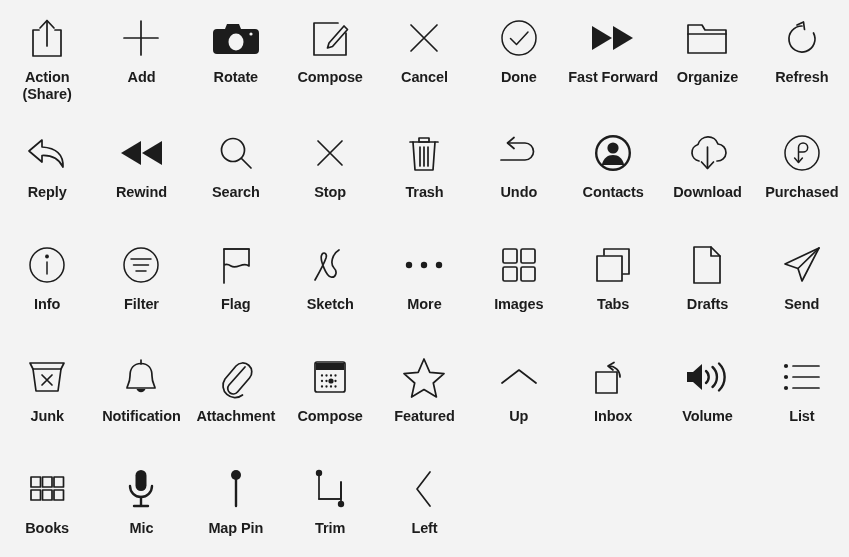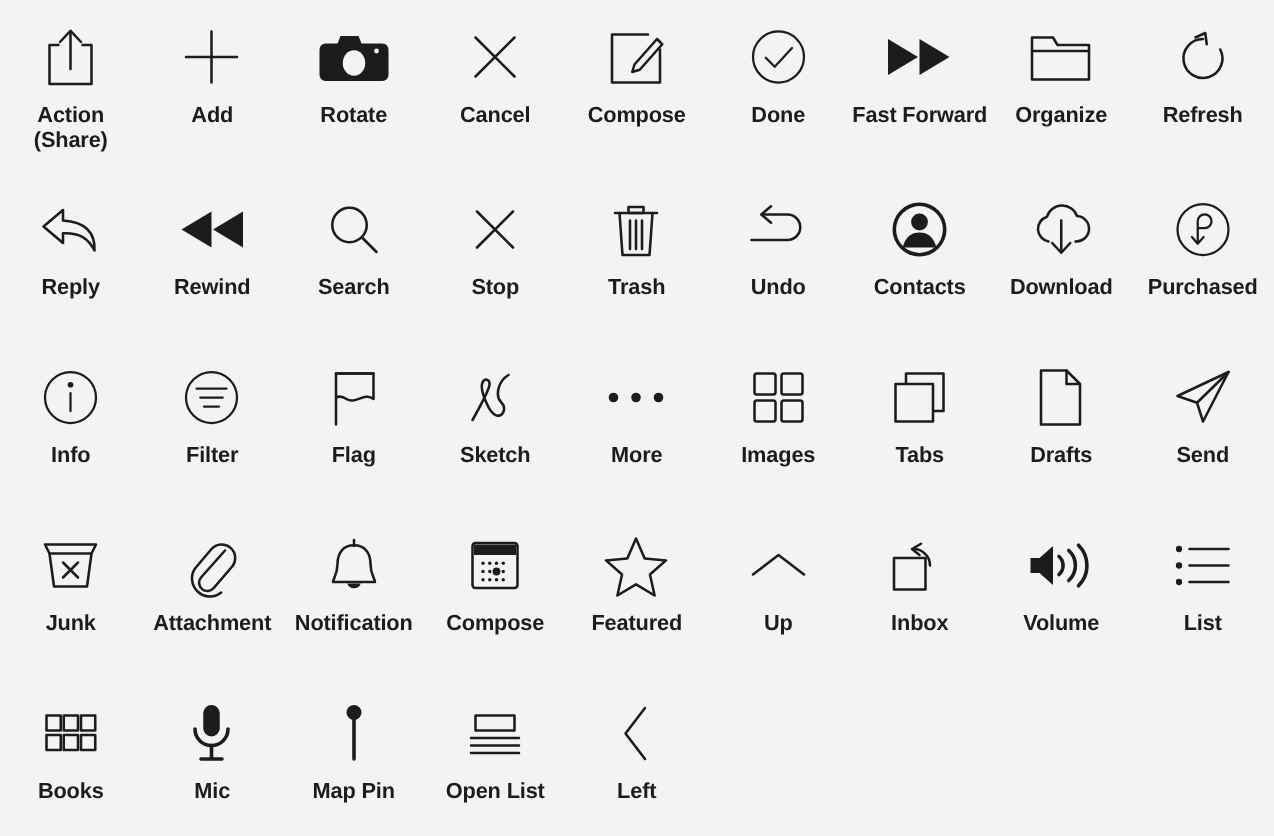--- a/index.html
+++ b/index.html
@@ -88,35 +88,35 @@
         <path class="fl" d="M15 5 H27 L29 10 H43 A4 4 0 0 1 47 14 V31 A4 4 0 0 1 43 35 H5 A4 4 0 0 1 1 31 V14 A4 4 0 0 1 5 10 H13 Z"></path>
         <ellipse cx="24" cy="23" rx="7.5" ry="8.5" fill="#f3f3f3"></ellipse>
         <circle cx="39" cy="15" r="1.6" fill="#f3f3f3"></circle>
       </svg>
     </span>
     <span class="lbl">Rotate</span>
   </div>
 
   <div class="cell">
     <span class="glyph">
+      <svg width="42" height="42" viewBox="0 0 42 42">
+        <path class="st" d="M29 6 H5 V38 H37 V16"></path>
+        <path class="st" d="M20 26 L35 9 L38.5 12.5 L23.5 29.5 L18.5 31 Z"></path>
+      </svg>
+    </span>
+    <span class="lbl">Compose</span>
+  </div>
+
+  <div class="cell">
+    <span class="glyph">
       <svg width="36" height="36" viewBox="0 0 36 36">
         <path class="st" d="M5 5 L31 31 M31 5 L5 31"></path>
       </svg>
     </span>
     <span class="lbl">Cancel</span>
-  </div>
-
-  <div class="cell">
-    <span class="glyph">
-      <svg width="42" height="42" viewBox="0 0 42 42">
-        <path class="st" d="M29 6 H5 V38 H37 V16"></path>
-        <path class="st" d="M20 26 L35 9 L38.5 12.5 L23.5 29.5 L18.5 31 Z"></path>
-      </svg>
-    </span>
-    <span class="lbl">Compose</span>
   </div>
 
   <div class="cell">
     <span class="glyph">
       <svg width="42" height="42" viewBox="0 0 42 42">
         <circle class="stt" cx="21" cy="21" r="17"></circle>
         <path class="stt" d="M12.5 21.5 L18.5 27.5 L30 15"></path>
       </svg>
     </span>
     <span class="lbl">Done</span>
@@ -347,36 +347,36 @@
         <path class="st" d="M3 5 H37 L34 11 H6 Z"></path>
         <path class="st" d="M6 11 L9 33 H31 L34 11"></path>
         <path class="st" d="M15 17 L25 27 M25 17 L15 27"></path>
       </svg>
     </span>
     <span class="lbl">Junk</span>
   </div>
 
   <div class="cell">
     <span class="glyph">
-      <svg width="36" height="44" viewBox="0 0 36 44">
-        <path class="st" d="M27 12 L11 30 A5.5 5.5 0 0 0 19.5 37 L31.5 23 A9 9 0 0 0 18 11 L7 24 A12 12 0 0 0 24.5 40"></path>
-      </svg>
-    </span>
-    <span class="lbl">Attachment</span>
-  </div>
-
-  <div class="cell">
-    <span class="glyph">
       <svg width="38" height="42" viewBox="0 0 38 42">
         <path class="st" d="M19 4 V8"></path>
         <path class="st" d="M19 7.5 C11.5 7.5, 8 13, 8 20 C8 27, 5 30, 5 32 H33 C33 30, 30 27, 30 20 C30 13, 26.5 7.5, 19 7.5 Z"></path>
         <path class="fl" d="M14.5 33 A4.8 4.8 0 0 0 23.5 33 Z"></path>
       </svg>
     </span>
     <span class="lbl">Notification</span>
+  </div>
+
+  <div class="cell">
+    <span class="glyph">
+      <svg width="36" height="44" viewBox="0 0 36 44">
+        <path class="st" d="M27 12 L11 30 A5.5 5.5 0 0 0 19.5 37 L31.5 23 A9 9 0 0 0 18 11 L7 24 A12 12 0 0 0 24.5 40"></path>
+      </svg>
+    </span>
+    <span class="lbl">Attachment</span>
   </div>
 
   <div class="cell">
     <span class="glyph">
       <svg width="38" height="38" viewBox="0 0 38 38">
         <rect class="st" x="4" y="4" width="30" height="30" rx="2"></rect>
         <path class="fl" d="M5 5 H33 V12 H5 Z"></path>
         <g class="fl">
           <circle cx="11" cy="17.5" r="1.15"></circle>
             <circle cx="15.5" cy="17.5" r="1.15"></circle>
@@ -478,30 +478,32 @@
   <div class="cell">
     <span class="glyph">
       <svg width="24" height="42" viewBox="0 0 24 42">
         <circle class="fl" cx="12" cy="7" r="5"></circle>
         <path class="stb" d="M12 11 V38"></path>
       </svg>
     </span>
     <span class="lbl">Map Pin</span>
   </div>
 
-
-  <div class="cell">
-    <span class="glyph">
-      <svg width="40" height="30" viewBox="0 0 40 30">
-        <rect class="st" x="7" y="3" width="26" height="10"></rect>
-        <path class="st" d="M4 18 H36 M4 23 H36 M4 28 H36"></path>
-      </svg>
-    </span>
-    <span class="lbl">Open List</span>
-  </div>
+  <div class="cell">
+    <span class="glyph">
+      <svg width="40" height="42" viewBox="0 0 40 42">
+        <path class="st" d="M9 6 V31 H31 V14"></path>
+        <path class="st" d="M31 14 V36 M9 31 H31"></path>
+        <circle class="fl" cx="9" cy="5" r="3.2"></circle>
+        <circle class="fl" cx="31" cy="36" r="3.2"></circle>
+      </svg>
+    </span>
+    <span class="lbl">Trim</span>
+  </div>
+
 
   <div class="cell">
     <span class="glyph">
       <svg width="26" height="42" viewBox="0 0 26 42">
         <path class="st" d="M19 4 L6 21 L19 38"></path>
       </svg>
     </span>
     <span class="lbl">Left</span>
   </div>
 

